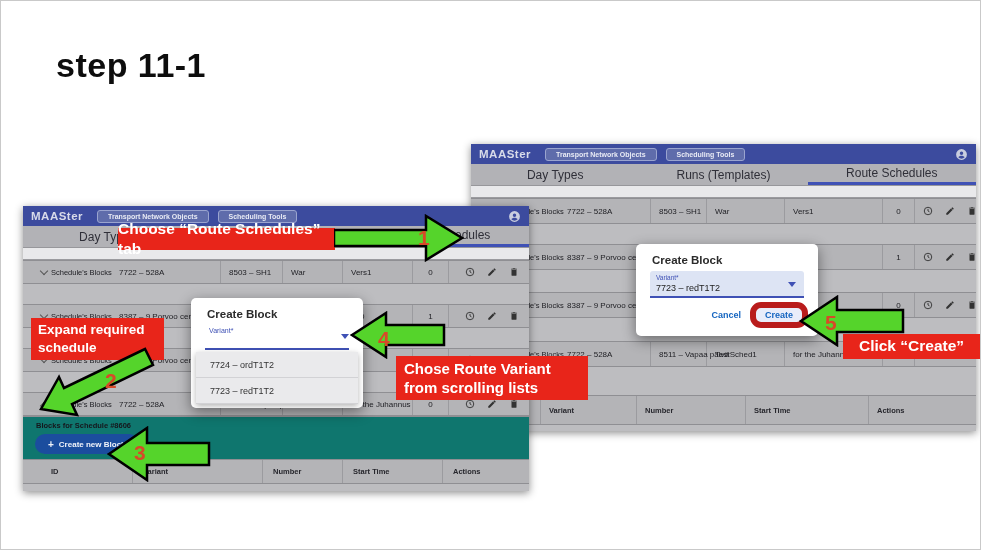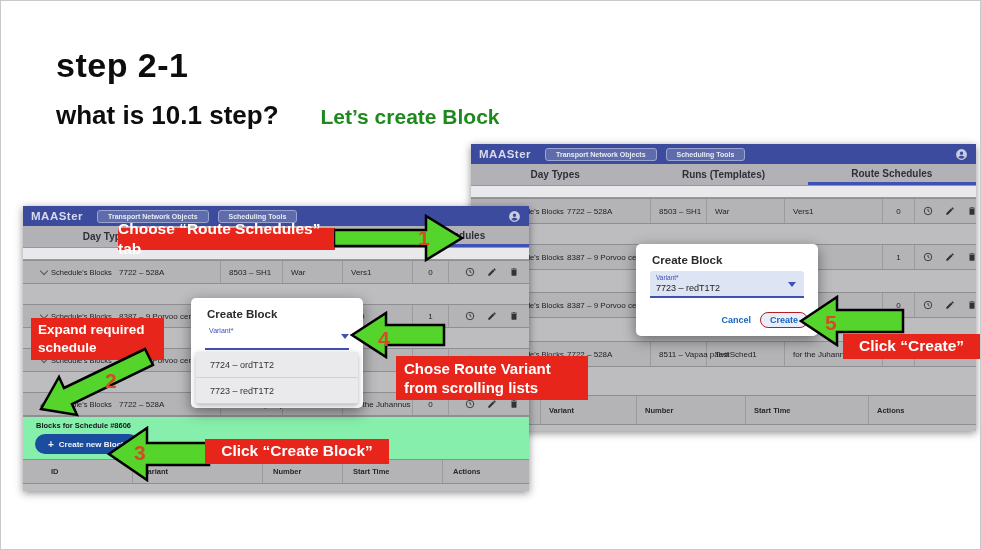--- a/index.html
+++ b/index.html
@@ -13,39 +13,39 @@
   
   .shot{position:absolute;background:#bdbdc0;box-shadow:0 2px 8px rgba(0,0,0,.45);}
   .shot.back{left:470px;top:143px;width:505px;height:287px;z-index:1;}
   .shot.front{left:22px;top:205px;width:506px;height:285px;z-index:2;}
 
   .appbar{height:20px;background:#3c4b9e;display:flex;align-items:center;padding:0 8px;}
   .brand{font-size:11.5px;font-weight:bold;color:#d8dbe9;letter-spacing:.5px;margin-right:14px;}
   .navbtn{background:#5f6cab;border:1px solid #9aa4cf;border-radius:3px;color:#e9ebf5;font-size:7px;font-weight:bold;padding:2px 10px;margin-right:9px;white-space:nowrap;}
   .usr{margin-left:auto;width:13px;height:13px;display:flex;}
   .tabs{height:22px;background:#b2b2b6;display:flex;border-bottom:1px solid #97979b;}
-  .tab{flex:1;display:flex;align-items:center;justify-content:center;font-size:10px;font-weight:bold;color:#2f2f38;}
+  .tab{flex:1;display:flex;align-items:center;justify-content:center;font-size:12px;font-weight:normal;color:#2f2f38;}
   .tab.active{border-bottom:3px solid #3f51b5;}
   .filter{height:12px;background:#e9e9eb;border-bottom:1px solid #9b9b9f;}
 
   .trow{display:grid;align-items:center;background:#b4b4b7;border-top:1px solid #8f8f93;border-bottom:1px solid #8f8f93;font-size:8px;color:#1d1d22;}
   .front .trow{grid-template-columns:26px 62px 110px 62px 60px 70px 36px 1fr;height:24px;}
   .back  .trow{grid-template-columns:30px 58px 92px 56px 78px 98px 32px 1fr;height:26px;}
   .gap{background:#bdbdc0;}
   .cell{padding-left:8px;white-space:nowrap;overflow:visible;height:100%;display:flex;align-items:center;}
   .cell.sep{border-right:1px solid #9b9b9f;}
   .cell.lab{padding-left:2px;font-size:7.5px;}
   .cell.cnt{justify-content:center;padding-left:0;}
   .cell.icons{justify-content:flex-end;gap:12px;padding-right:10px;}
   .cell.icons svg{width:10px;height:10px;flex:none;}
   .chev{width:6px;height:6px;border-right:1.4px solid #555;border-bottom:1.4px solid #555;display:inline-block;transform:rotate(45deg);margin-left:10px;margin-top:-3px;}
   .chev.up{transform:rotate(225deg);margin-top:4px;}
 
   
-  .blocks{height:43px;background:#86efac;position:relative;border-top:1px solid #8f8f93;padding-left:42px;}
+  .blocks{height:43px;background:#0f766e;position:relative;border-top:1px solid #8f8f93;padding-left:42px;}
   .blocks-title{position:absolute;left:13px;top:4px;font-size:7.5px;font-weight:bold;color:#16161c;}
   .newblock{position:absolute;left:12px;top:17px;height:20px;border-radius:10px;background:#1b4d9e;color:#f0f3fa;font-size:8px;font-weight:bold;display:flex;align-items:center;gap:5px;padding:0 13px;border:none;}
   .plus{font-size:10px;font-weight:bold;}
   .bhead{display:grid;align-items:center;background:#b4b4b7;border-top:1px solid #8f8f93;border-bottom:1px solid #8f8f93;font-size:7.5px;font-weight:bold;color:#26262c;}
   .front .bhead{grid-template-columns:110px 130px 80px 100px 1fr;height:25px;}
   .back  .bhead{grid-template-columns:70px 96px 109px 123px 1fr;height:30px;}
   .bh{padding-left:10px;height:100%;display:flex;align-items:center;border-right:1px solid #9b9b9f;}
   .bh:first-child{padding-left:28px;}
   .back .bh{padding-left:8px;}
   .bh:last-child{border-right:none;}
@@ -61,38 +61,34 @@
   .vempty .caret{position:absolute;right:14px;top:10px;}
   .vline{margin:0 14px;border-bottom:2px solid #3f51b5;}
   .opts{margin:2px 5px 0;box-shadow:0 2px 6px rgba(0,0,0,.3);}
   .opt{height:26px;display:flex;align-items:center;padding-left:14px;background:#eaeaec;border-bottom:1px solid #d2d2d5;font-size:9px;color:#333;}
   .vfield{position:relative;margin:5px 14px 0;height:27px;background:#dde4f4;border-bottom:2px solid #3f51b5;border-radius:3px 3px 0 0;}
   .vfield .vlab{position:absolute;left:6px;top:3px;font-size:6.5px;color:#3f51b5;}
   .vfield .vval{position:absolute;left:6px;top:12px;font-size:9px;color:#222;}
   .vfield .caret{position:absolute;right:8px;top:11px;}
   .dbtns{position:absolute;right:10px;bottom:8px;display:flex;align-items:center;gap:9px;margin-left:32px;}
   .lnk{color:#1565c0;font-weight:bold;font-size:9px;background:none;border:none;padding:0;}
-  .pill{background:#e9edfa;border:1px solid #b91c1c;border-radius:11px;padding:2px 9px;}
+  .pill{background:#e9edfa;border:6px solid #b91c1c;border-radius:11px;padding:2px 9px;}
 
   
   .ann{position:absolute;z-index:5;}
   .redbox{background:#e8251a;color:#fff;font-weight:bold;display:flex;align-items:center;justify-content:center;text-align:left;line-height:1.3;}
   .num{position:absolute;z-index:6;color:#d74a28;font-weight:bold;font-size:21px;}
   .arrow polygon{fill:#55d42b;stroke:#000;stroke-width:2.5;stroke-linejoin:miter;}
 </style>
 </head>
 <body>
 
 <div class="slide">
 
-  <div class="title">step 2-1</div>
-  <div class="subrow">
-    <span class="question">what is 10.1 step?</span>
-    <span class="answer">Let’s create Block</span>
-  </div>
+  <div class="title">step 11-1</div>
 
   <section class="shot back">
     <div class="appbar">
       <span class="brand">MAASter</span>
       <span class="navbtn">Transport Network Objects</span>
       <span class="navbtn">Scheduling Tools</span>
       <span class="usr">
           <svg viewBox="0 0 24 24">
             <path fill="#c9cedf" d="M12 2a10 10 0 100 20 10 10 0 000-20zm0 4.5a3.2 3.2 0 110 6.4 3.2 3.2 0 010-6.4zm0 13.3a7.7 7.7 0 01-5.8-2.6c.1-1.9 3.9-3 5.8-3s5.7 1.1 5.8 3a7.7 7.7 0 01-5.8 2.6z"></path>
           </svg>
@@ -384,21 +380,20 @@
   </div>
   <svg class="ann arrow" style="left:36px;top:342px;" width="118" height="74">
       <polygon points="4,66 22,34 27,45 108,6 116,22 35,61 40,72"></polygon>
     </svg>
   <span class="num" style="left:104px;top:368px;">2</span>
 
   <svg class="ann arrow" style="left:106px;top:425px;" width="104" height="56">
       <polygon points="2,28 40,2 40,17 102,17 102,39 40,39 40,54"></polygon>
     </svg>
   <span class="num" style="left:133px;top:440px;">3</span>
-  <div class="ann redbox" style="left:204px;top:438px;width:184px;height:25px;font-size:15.5px;">Click  “Create Block”</div>
 
   <svg class="ann arrow" style="left:349px;top:310px;" width="96" height="48">
       <polygon points="2,24 36,2 36,14 94,14 94,34 36,34 36,46"></polygon>
     </svg>
   <span class="num" style="left:377px;top:326px;">4</span>
   <div class="ann redbox" style="left:395px;top:355px;width:192px;height:44px;font-size:15px;justify-content:flex-start;padding-left:8px;">
     <span><span>Chose Route Variant</span><br><span>from scrolling lists</span></span>
   </div>
 
   <svg class="ann arrow" style="left:798px;top:294px;" width="106" height="52">

